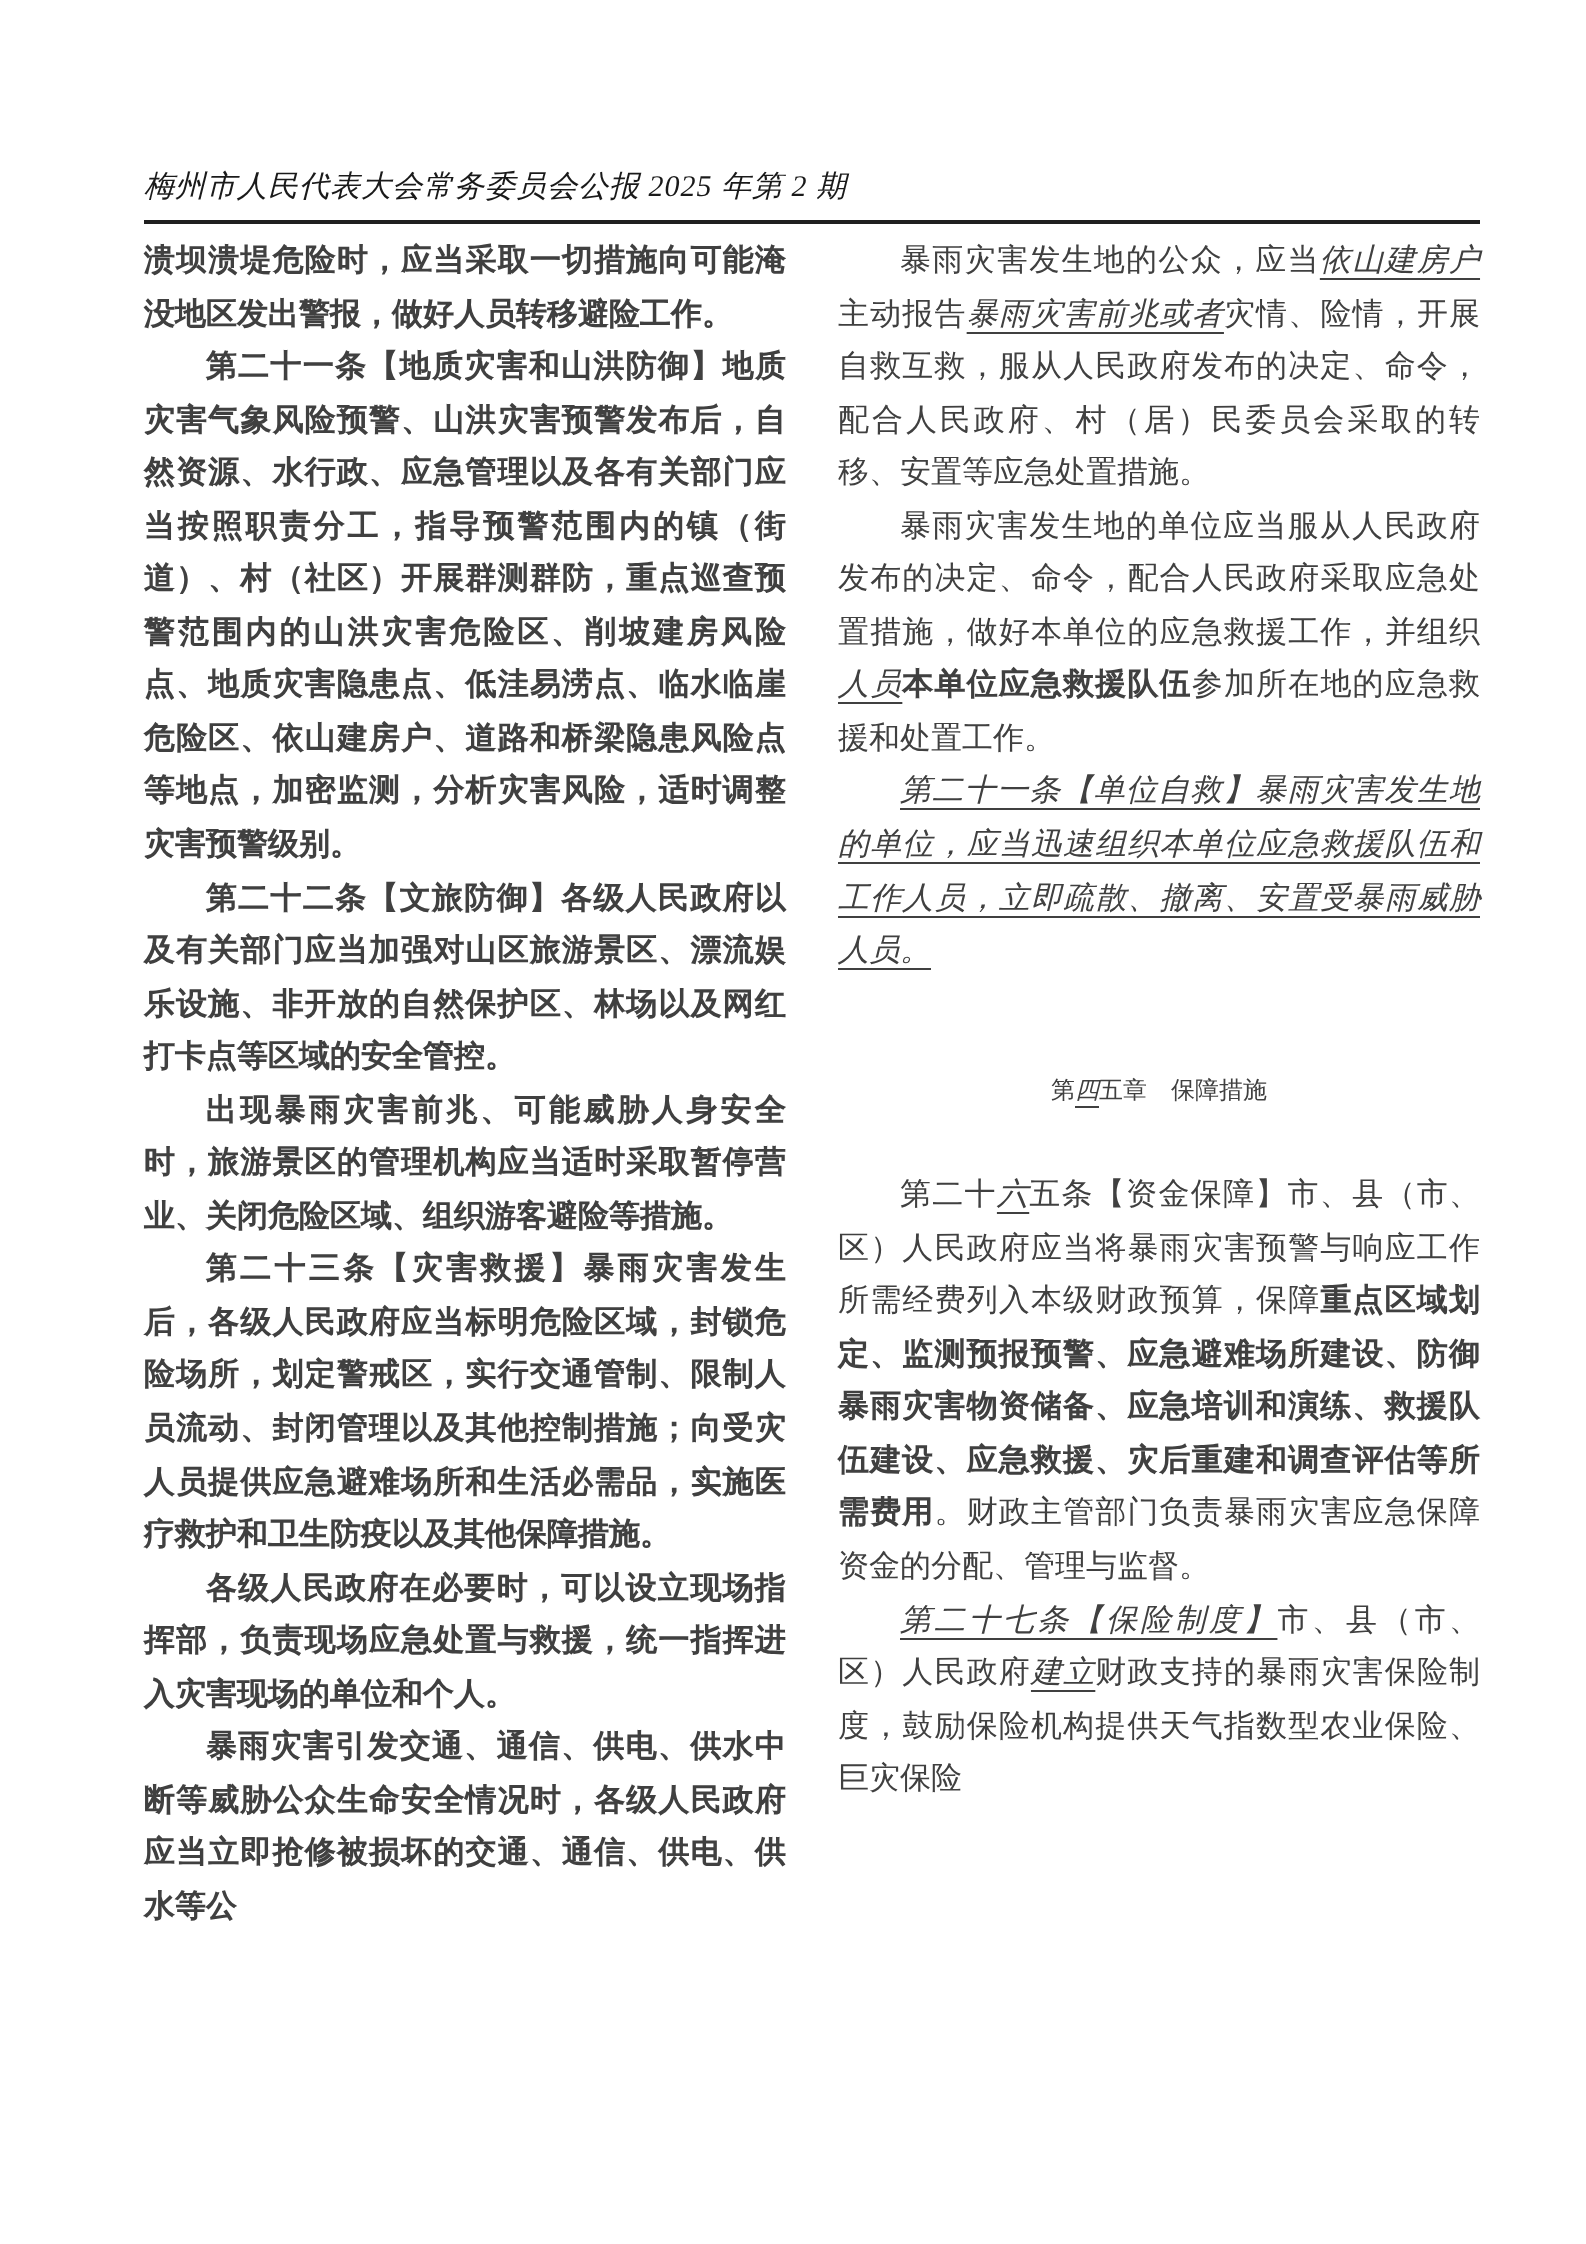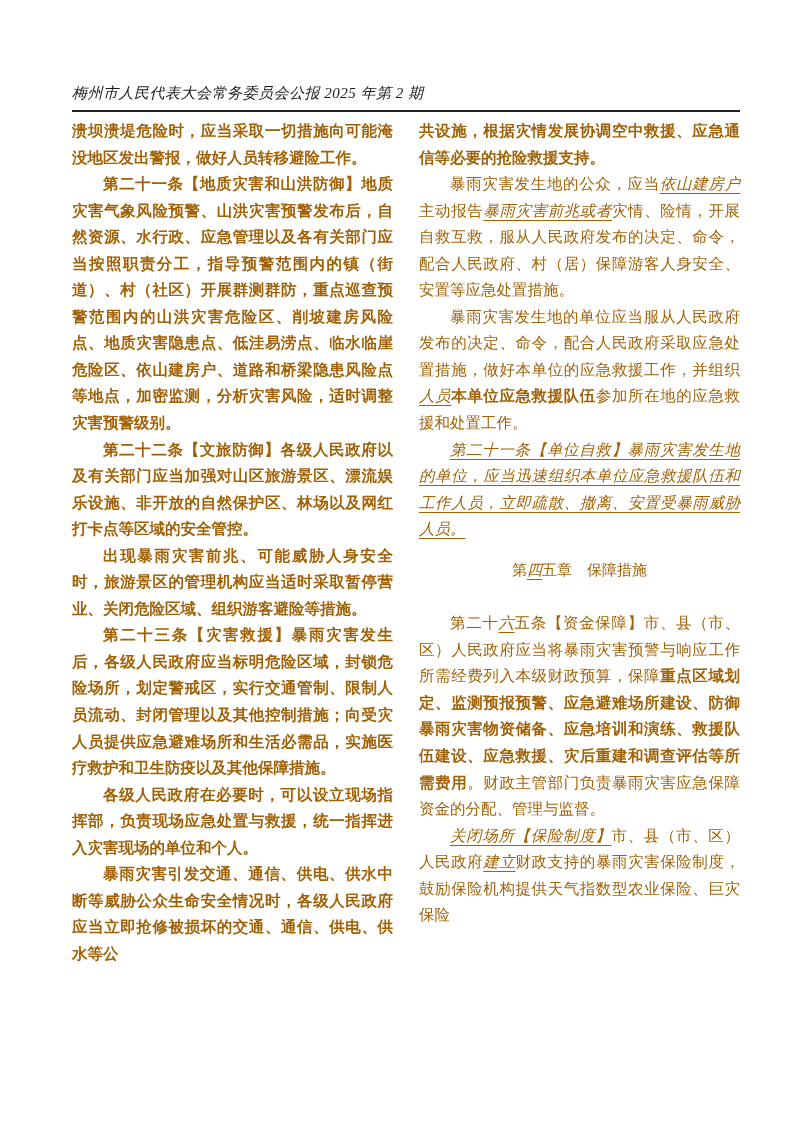--- a/index.html
+++ b/index.html
@@ -42,29 +42,29 @@
     top: 118px;
     width: 668px;
     display: flex;
     gap: 26px;
   }
   .col {
     width: 321px;
     font-size: 15.5px;
     line-height: 26.55px;
     text-align: justify;
-    color: #a16207;
+    color: #404040;
   }
   .para { margin: 0; }
   .para.indent { text-indent: 2em; }
   .chapter-heading {
     text-align: center;
     text-indent: 0;
-    margin: 14px 0 27px 0;
-    font-size: 15px;
+    margin: 42px 0 27px 0;
+    font-size: 12px;
   }
   .run-hei {
     font-family: "Liberation Sans", sans-serif;
     font-weight: 700;
   }
   .run-song {
     font-family: "Liberation Serif", serif;
     font-weight: 400;
   }
   .run-kai_u {
@@ -98,24 +98,23 @@
     <div class="col" id="col-left">
         <div class="para"><span class="run-hei">溃坝溃堤危险时，应当采取一切措施向可能淹没地区发出警报，做好人员转移避险工作。</span></div>
         <div class="para indent"><span class="run-hei">第二十一条【地质灾害和山洪防御】地质灾害气象风险预警、山洪灾害预警发布后，自然资源、水行政、应急管理以及各有关部门应当按照职责分工，指导预警范围内的镇（街道）、村（社区）开展群测群防，重点巡查预警范围内的山洪灾害危险区、削坡建房风险点、地质灾害隐患点、低洼易涝点、临水临崖危险区、依山建房户、道路和桥梁隐患风险点等地点，加密监测，分析灾害风险，适时调整灾害预警级别。</span></div>
         <div class="para indent"><span class="run-hei">第二十二条【文旅防御】各级人民政府以及有关部门应当加强对山区旅游景区、漂流娱乐设施、非开放的自然保护区、林场以及网红打卡点等区域的安全管控。</span></div>
         <div class="para indent"><span class="run-hei">出现暴雨灾害前兆、可能威胁人身安全时，旅游景区的管理机构应当适时采取暂停营业、关闭危险区域、组织游客避险等措施。</span></div>
         <div class="para indent"><span class="run-hei">第二十三条【灾害救援】暴雨灾害发生后，各级人民政府应当标明危险区域，封锁危险场所，划定警戒区，实行交通管制、限制人员流动、封闭管理以及其他控制措施；向受灾人员提供应急避难场所和生活必需品，实施医疗救护和卫生防疫以及其他保障措施。</span></div>
         <div class="para indent"><span class="run-hei">各级人民政府在必要时，可以设立现场指挥部，负责现场应急处置与救援，统一指挥进入灾害现场的单位和个人。</span></div>
         <div class="para indent"><span class="run-hei">暴雨灾害引发交通、通信、供电、供水中断等威胁公众生命安全情况时，各级人民政府应当立即抢修被损坏的交通、通信、供电、供水等公</span></div>
       </div>
     <div class="col" id="col-right">
-        <div class="para"><span class="run-hei">共设施，根据灾情发展协调空中救援、应急通信等必要的抢险救援支持。</span></div>
-        <div class="para indent"><span class="run-song">暴雨灾害发生地的公众，应当</span><span class="run-kai_u">依山建房户</span><span class="run-song">主动报告</span><span class="run-kai_u">暴雨灾害前兆或者</span><span class="run-song">灾情、险情，开展自救互救，服从人民政府发布的决定、命令，配合人民政府、村（居）保障游客人身安全、安置等应急处置措施。</span></div>
+        <div class="para indent"><span class="run-song">暴雨灾害发生地的公众，应当</span><span class="run-kai_u">依山建房户</span><span class="run-song">主动报告</span><span class="run-kai_u">暴雨灾害前兆或者</span><span class="run-song">灾情、险情，开展自救互救，服从人民政府发布的决定、命令，配合人民政府、村（居）民委员会采取的转移、安置等应急处置措施。</span></div>
         <div class="para indent"><span class="run-song">暴雨灾害发生地的单位应当服从人民政府发布的决定、命令，配合人民政府采取应急处置措施，做好本单位的应急救援工作，并组织</span><span class="run-kai_u">人员</span><span class="run-hei">本单位应急救援队伍</span><span class="run-song">参加所在地的应急救援和处置工作。</span></div>
         <div class="para indent"><span class="run-kai_u">第二十一条【单位自救】暴雨灾害发生地的单位，应当迅速组织本单位应急救援队伍和工作人员，立即疏散、撤离、安置受暴雨威胁人员。</span></div>
         <div class="chapter-heading"><span class="run-song">第</span><span class="run-kai_u">四</span><span class="run-song">五章　保障措施</span></div>
         <div class="para indent"><span class="run-song">第二十</span><span class="run-kai_u">六</span><span class="run-song">五条【资金保障】市、县（市、区）人民政府应当将暴雨灾害预警与响应工作所需经费列入本级财政预算，保障</span><span class="run-hei">重点区域划定、监测预报预警、应急避难场所建设、防御暴雨灾害物资储备、应急培训和演练、救援队伍建设、应急救援、灾后重建和调查评估等所需费用</span><span class="run-song">。财政主管部门负责暴雨灾害应急保障资金的分配、管理与监督。</span></div>
-        <div class="para indent"><span class="run-kai_u">关闭场所【保险制度】</span><span class="run-song">市、县（市、区）人民政府</span><span class="run-kai_u">建立</span><span class="run-song">财政支持的暴雨灾害保险制度，鼓励保险机构提供天气指数型农业保险、巨灾保险</span></div>
+        <div class="para indent"><span class="run-kai_u">第二十七条【保险制度】</span><span class="run-song">市、县（市、区）人民政府</span><span class="run-kai_u">建立</span><span class="run-song">财政支持的暴雨灾害保险制度，鼓励保险机构提供天气指数型农业保险、巨灾保险</span></div>
       </div>
   </div>
 
   <div class="footer">· 80 ·</div>
 </div>
 
 </body></html>

